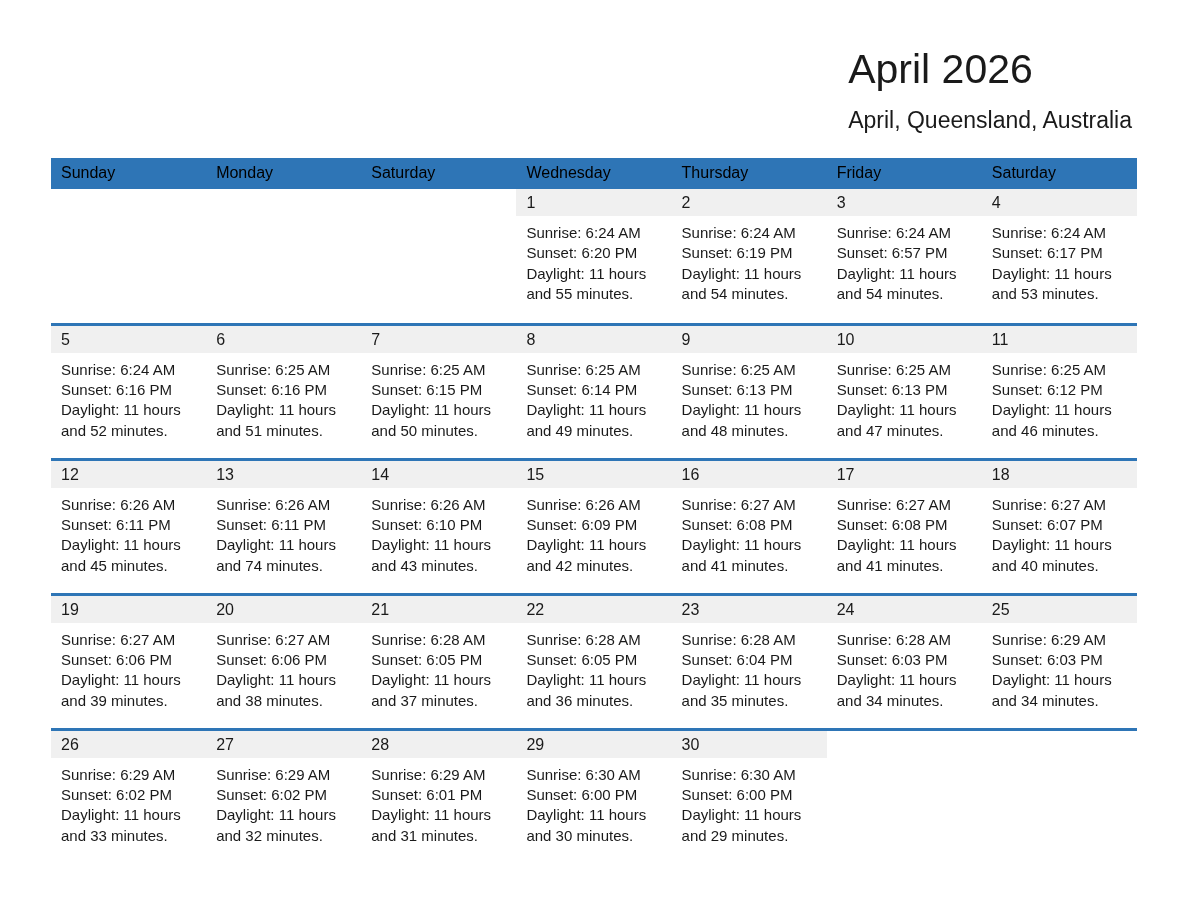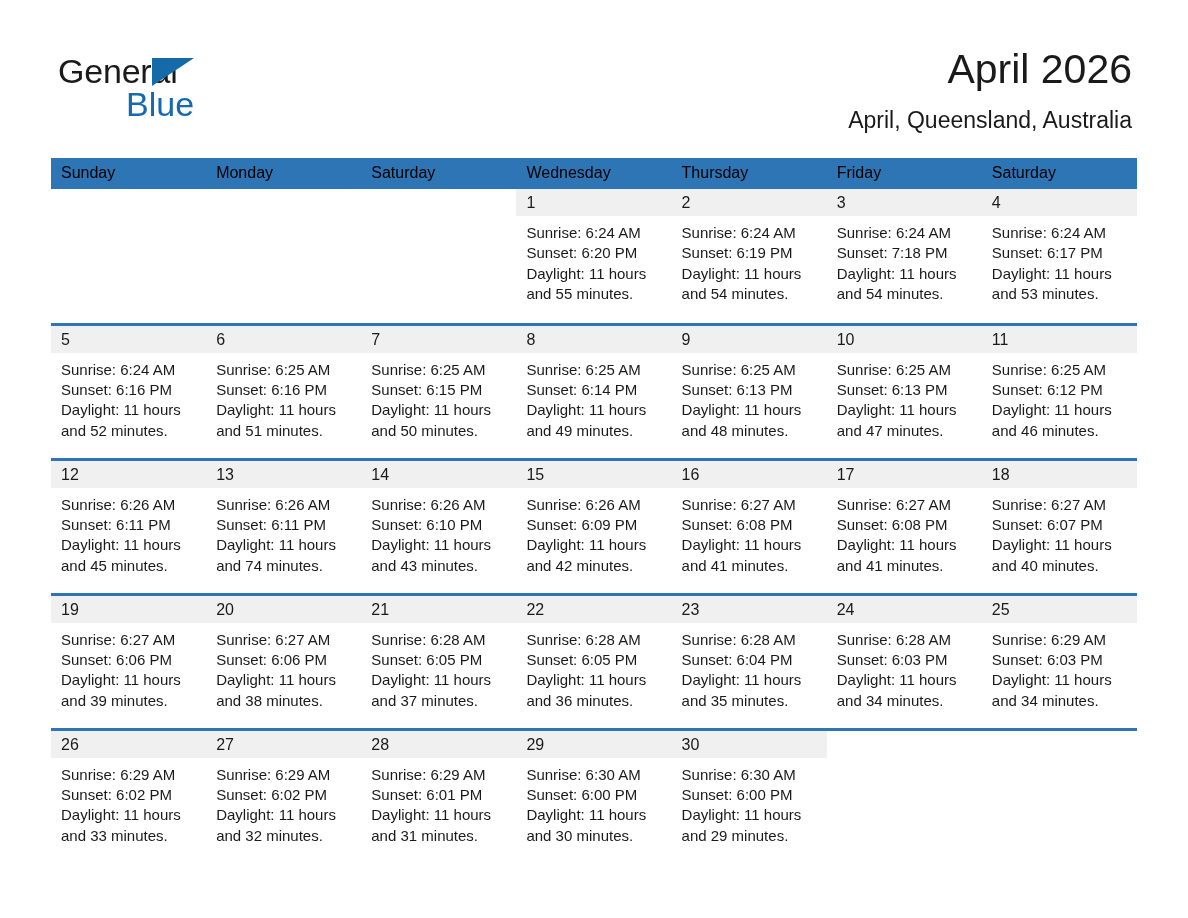--- a/index.html
+++ b/index.html
@@ -61,21 +61,21 @@
     font-size: 34px;
     line-height: 38px;
     color: #1469B0;
     white-space: nowrap;
   }
 
   .title-block {
     position: absolute;
     right: 56px;
     top: 44px;
-    text-align: right;
+    text-align: left;
   }
   .month-title {
     font-size: 41px;
     line-height: 50px;
     font-weight: normal;
     color: #1a1a1a;
     white-space: nowrap;
   }
   .location {
     margin-top: 12px;
@@ -146,25 +146,20 @@
   td.blank .daynum-band { background: #ffffff; }
   td.blank .cell-body { visibility: hidden; }
 </style>
 </head>
 <body>
 
 <div class="page">
 
   <div class="masthead">
 
-    <div class="logo">
-      <div class="logo-line1">General</div>
-      <div class="logo-tri"></div>
-      <div class="logo-line2">Blue</div>
-    </div>
 
     <div class="title-block">
       <div class="month-title">April 2026</div>
       <div class="location">April, Queensland, Australia</div>
     </div>
 
   </div>
 
   <table class="calendar">
     <colgroup>
@@ -242,21 +237,21 @@
                 <div>Daylight: 11 hours</div>
                 <div>and 54 minutes.</div>
               </div>
             </div>
           </td>
           <td>
             <div class="cell-inner">
               <div class="daynum-band">3</div>
               <div class="cell-body">
                 <div>Sunrise: 6:24 AM</div>
-                <div>Sunset: 7:18 PM</div>
+                <div>Sunset: 6:57 PM</div>
                 <div>Daylight: 11 hours</div>
                 <div>and 54 minutes.</div>
               </div>
             </div>
           </td>
           <td>
             <div class="cell-inner">
               <div class="daynum-band">4</div>
               <div class="cell-body">
                 <div>Sunrise: 6:24 AM</div>

